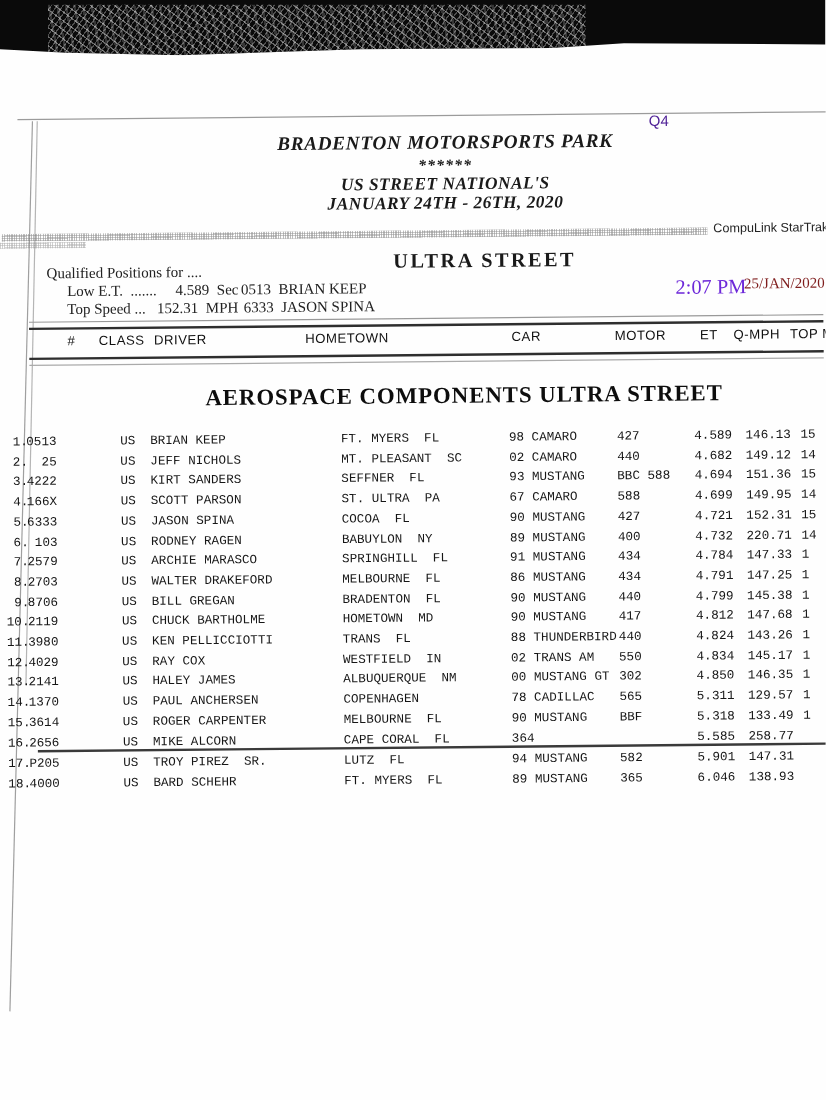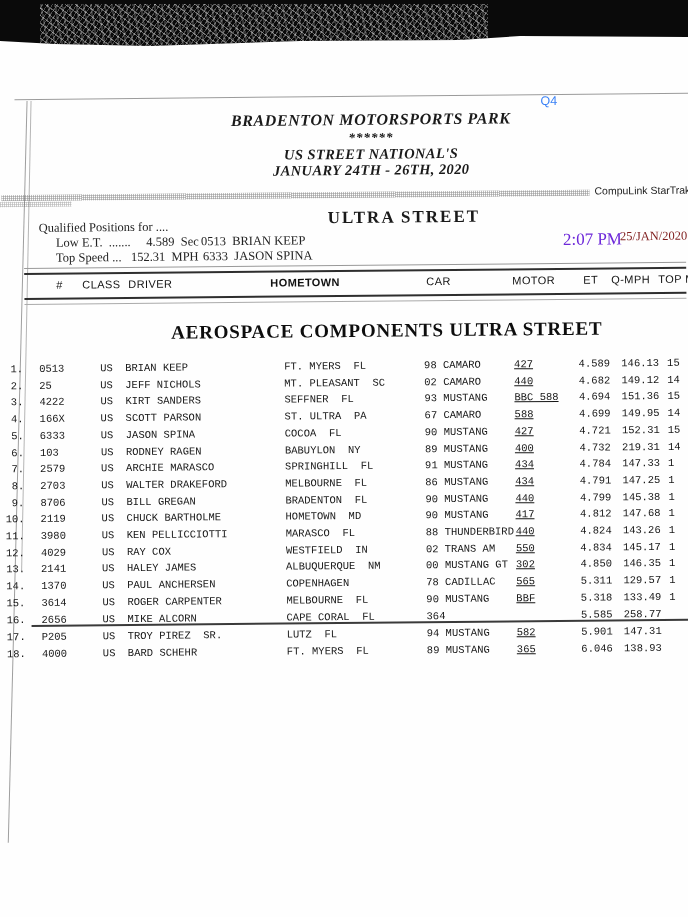--- a/index.html
+++ b/index.html
@@ -23,21 +23,21 @@
   .page{
     position:absolute;left:0;top:0;width:688px;height:917px;
     transform:rotate(-0.55deg);transform-origin:344px 460px;
   }
   .abs{position:absolute;white-space:pre;}
   .page-top-edge{position:absolute;left:18px;top:96px;width:680px;height:0;border-top:1px solid #9b9b9b;}
   .page-left-edge{position:absolute;left:30px;top:98px;width:0;height:742px;border-left:1px solid #9f9f9f;transform:rotate(2deg);transform-origin:top left;}
   .page-left-edge.inner{left:34px;height:470px;border-left-color:#b5b5b5;transform:rotate(1.7deg);}
   
   .center-line{left:30px;width:688px;text-align:center;}
-  .q4{left:544px;top:96px;font:12.5px "Liberation Sans",sans-serif;color:#3b82f6;}
+  .q4{left:544px;top:96px;font:12.5px "Liberation Sans",sans-serif;color:#4c1d95;}
   .venue{top:111px;font-style:italic;font-weight:600;font-size:16px;letter-spacing:.6px;}
   .stars{top:130px;font-style:italic;font-weight:600;font-size:13px;letter-spacing:1px;}
   .event{top:146px;font-style:italic;font-weight:600;font-size:14.5px;letter-spacing:.4px;}
   .dates{top:162px;font-style:italic;font-weight:600;font-size:14.5px;letter-spacing:.4px;}
   .dot-band{
     position:absolute;left:4px;top:192px;width:588px;height:6px;opacity:.75;
     background-image:
       repeating-linear-gradient(90deg, rgba(110,110,110,.6) 0 1px, transparent 1px 2px),
       repeating-linear-gradient(0deg, rgba(110,110,110,.5) 0 1px, transparent 1px 2px);
   }
@@ -55,34 +55,34 @@
   .q-line3b{left:205px;top:248px;}
   .time{left:565px;top:232px;font-size:17px;color:#6d28d9;}
   .date{left:622px;top:232px;font-size:12.5px;color:#7f1d1d;}
   
   .rule{position:absolute;background:#2e2e2e;}
   .hdr-rule-faint{left:26px;top:265px;width:662px;height:1px;background:#999;}
   .hdr-rule-top{left:26px;top:270px;width:662px;height:2px;}
   .hdr-rule-bot{left:26px;top:295px;width:662px;height:1.5px;}
   .hdr-rule-bot2{left:26px;top:301px;width:662px;height:1px;background:#aaa;}
   .colhead{font:11px "Liberation Sans",sans-serif;letter-spacing:.4px;color:#111;top:276px;}
-  .ch0{left:58px;}.ch1{left:84px;}.ch2{left:130px;}.ch3{left:272px;font-weight:bold;}.ch4{left:428px;}
+  .ch0{left:58px;}.ch1{left:84px;}.ch2{left:130px;}.ch3{left:256px;}.ch4{left:428px;}
   .ch5{left:514px;}.ch6{left:585px;}.ch7{left:613px;}.ch8{left:660px;}
   
   .section-title{left:30px;width:716px;top:320px;text-align:center;font-weight:bold;font-size:19px;letter-spacing:.8px;color:#0d0d0d;}
   
   .row{position:absolute;left:0;top:0;width:700px;height:16px;font:10.5px "Liberation Mono",monospace;color:#161616;}
   .row span{position:absolute;white-space:pre;}
   .c-pos{left:0;width:24px;text-align:right;}
-  .c-num{left:40px;width:32px;font-family:Liberation Mono, monospace;}
+  .c-num{left:16px;width:32px;text-align:right;font-family:Liberation Mono, monospace;}
   .c-cls{left:101px;}
   .c-drv{left:126px;}
   .c-hom{left:285px;}
   .c-car{left:425px;}
-  .c-mot{left:515px;text-decoration:underline;}
+  .c-mot{left:515px;}
   .c-et{left:575px;width:36px;text-align:right;}
   .c-qm{left:620px;width:40px;text-align:right;}
   .c-tp{left:668px;}
   .sep-17{left:30px;top:622px;width:658px;height:1.5px;background:#3a3a3a;}
 </style>
 </head>
 <body>
 
 <div class="scan-band">
     <div class="noise"></div>
@@ -197,21 +197,21 @@
 
   <div class="row" style="top: 443.5px;">
     <span class="c-pos">6.</span>
     <span class="c-num">103</span>
     <span class="c-cls">US</span>
     <span class="c-drv">RODNEY RAGEN</span>
     <span class="c-hom">BABUYLON  NY</span>
     <span class="c-car">89 MUSTANG</span>
     <span class="c-mot">400</span>
     <span class="c-et">4.732</span>
-    <span class="c-qm">219.31</span>
+    <span class="c-qm">220.71</span>
     <span class="c-tp">14</span>
   </div>
 
   <div class="row" style="top: 460.2px;">
     <span class="c-pos">7.</span>
     <span class="c-num">2579</span>
     <span class="c-cls">US</span>
     <span class="c-drv">ARCHIE MARASCO</span>
     <span class="c-hom">SPRINGHILL  FL</span>
     <span class="c-car">91 MUSTANG</span>
@@ -258,21 +258,21 @@
     <span class="c-et">4.812</span>
     <span class="c-qm">147.68</span>
     <span class="c-tp">1</span>
   </div>
 
   <div class="row" style="top: 527px;">
     <span class="c-pos">11.</span>
     <span class="c-num">3980</span>
     <span class="c-cls">US</span>
     <span class="c-drv">KEN PELLICCIOTTI</span>
-    <span class="c-hom">MARASCO  FL</span>
+    <span class="c-hom">TRANS  FL</span>
     <span class="c-car">88 THUNDERBIRD</span>
     <span class="c-mot">440</span>
     <span class="c-et">4.824</span>
     <span class="c-qm">143.26</span>
     <span class="c-tp">1</span>
   </div>
 
   <div class="row" style="top: 543.7px;">
     <span class="c-pos">12.</span>
     <span class="c-num">4029</span>

